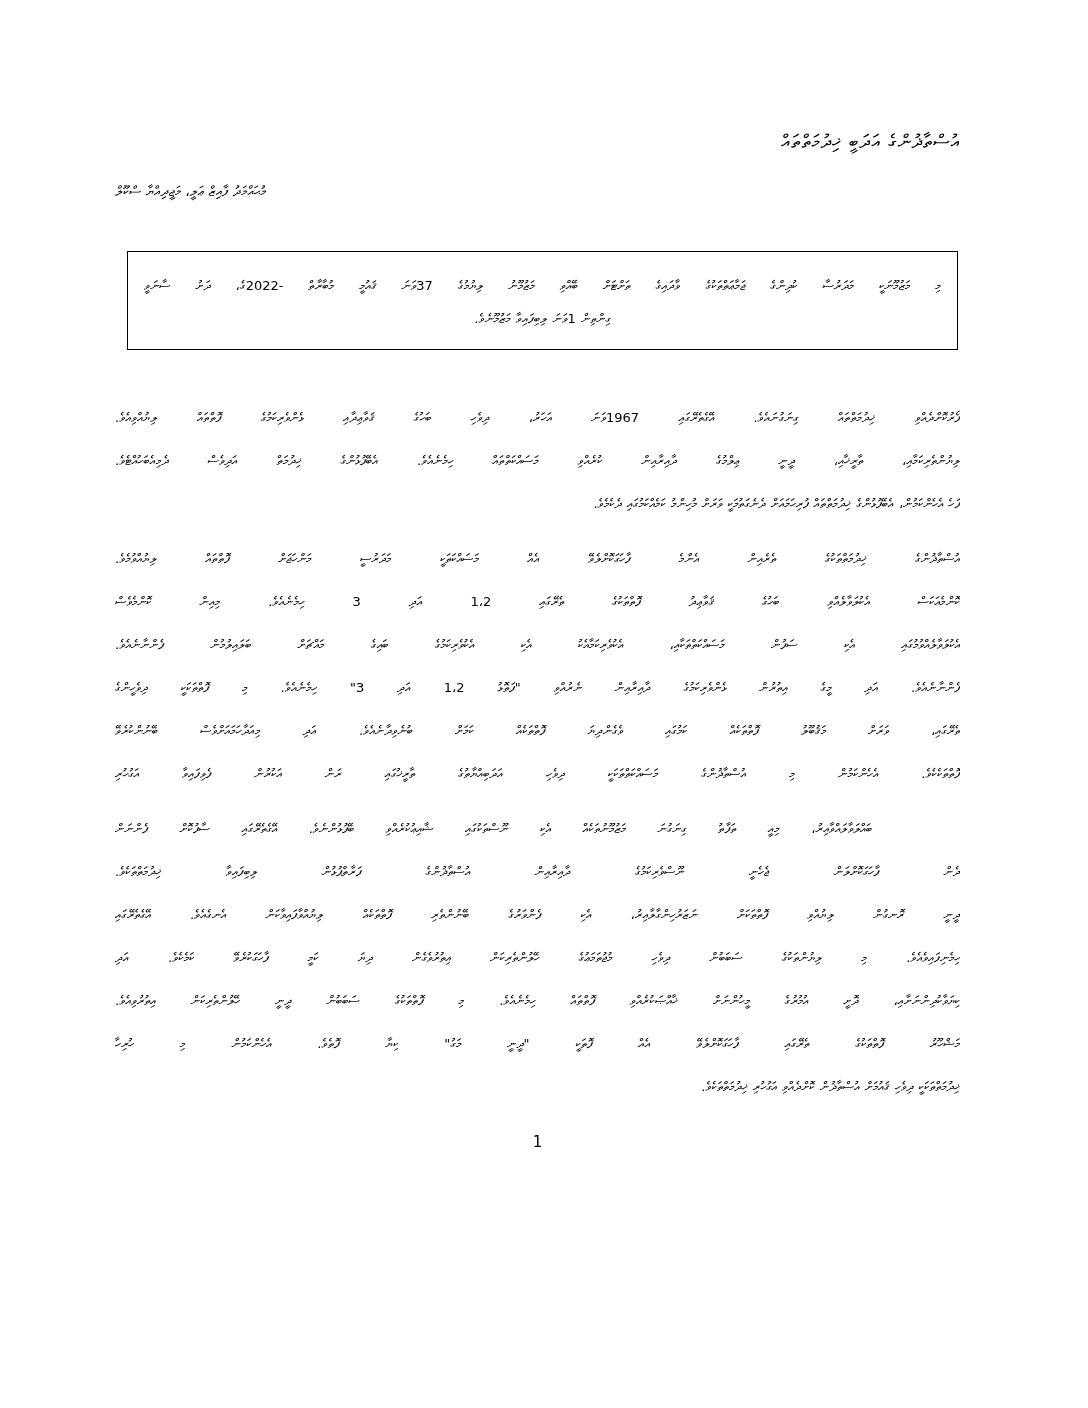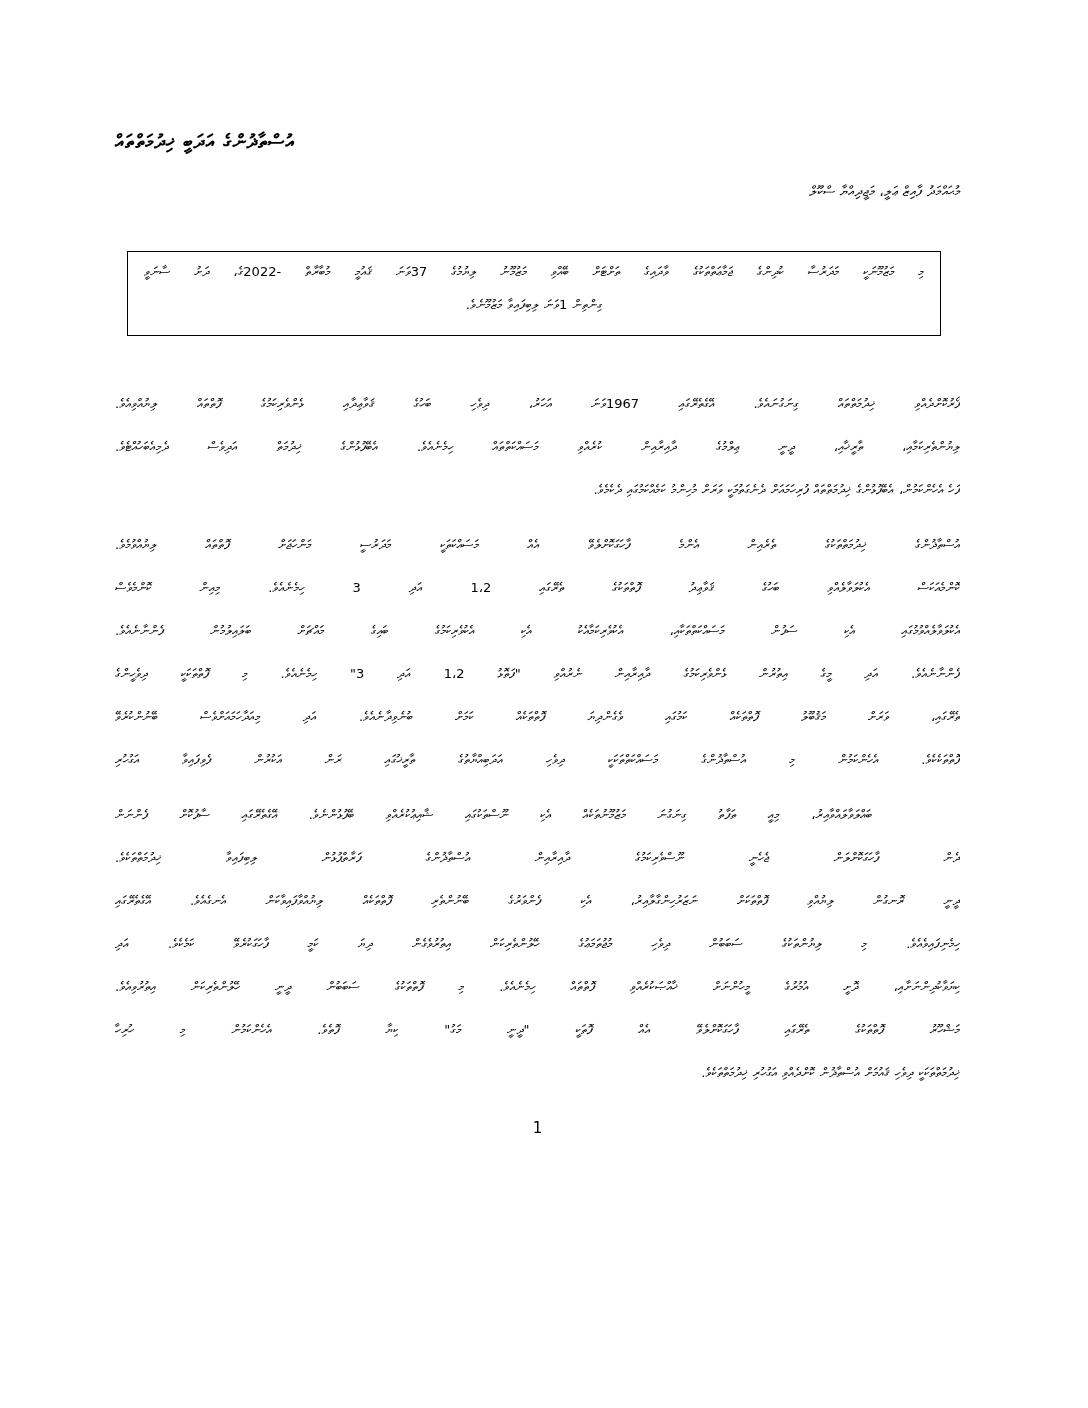--- a/index.html
+++ b/index.html
@@ -10,37 +10,37 @@
     color:#000;
     overflow:hidden;
   }
   .page{
     box-sizing:border-box;
     width:1088px;height:1408px;
     padding:125px 128px 0 115px;
     direction:rtl;
   }
   .doc-title{
-    text-align:left;
+    text-align:right;
     font-size:19px;
-    font-weight:bold;
+    font-weight:normal;
     line-height:32px;
     letter-spacing:1px;
   }
   .doc-byline{
-    text-align:right;
+    text-align:left;
     font-size:14px;
     line-height:24px;
     margin-top:22px;
   }
   .notice-box{
     box-sizing:border-box;
-    margin:48px 19px 0 12px;
+    margin:48px 2px 0 12px;
     border:1.5px solid #000;
-    padding:3px 16px 14px 16px;
+    padding:17px 16px 14px 16px;
     font-size:13px;
   }
   .notice-box .tline{
     line-height:33px;
     height:33px;
     overflow:hidden;
   }
   .bodytext{ margin-top:46px; }
   .para{ margin-bottom:12px; }
   .tline{

